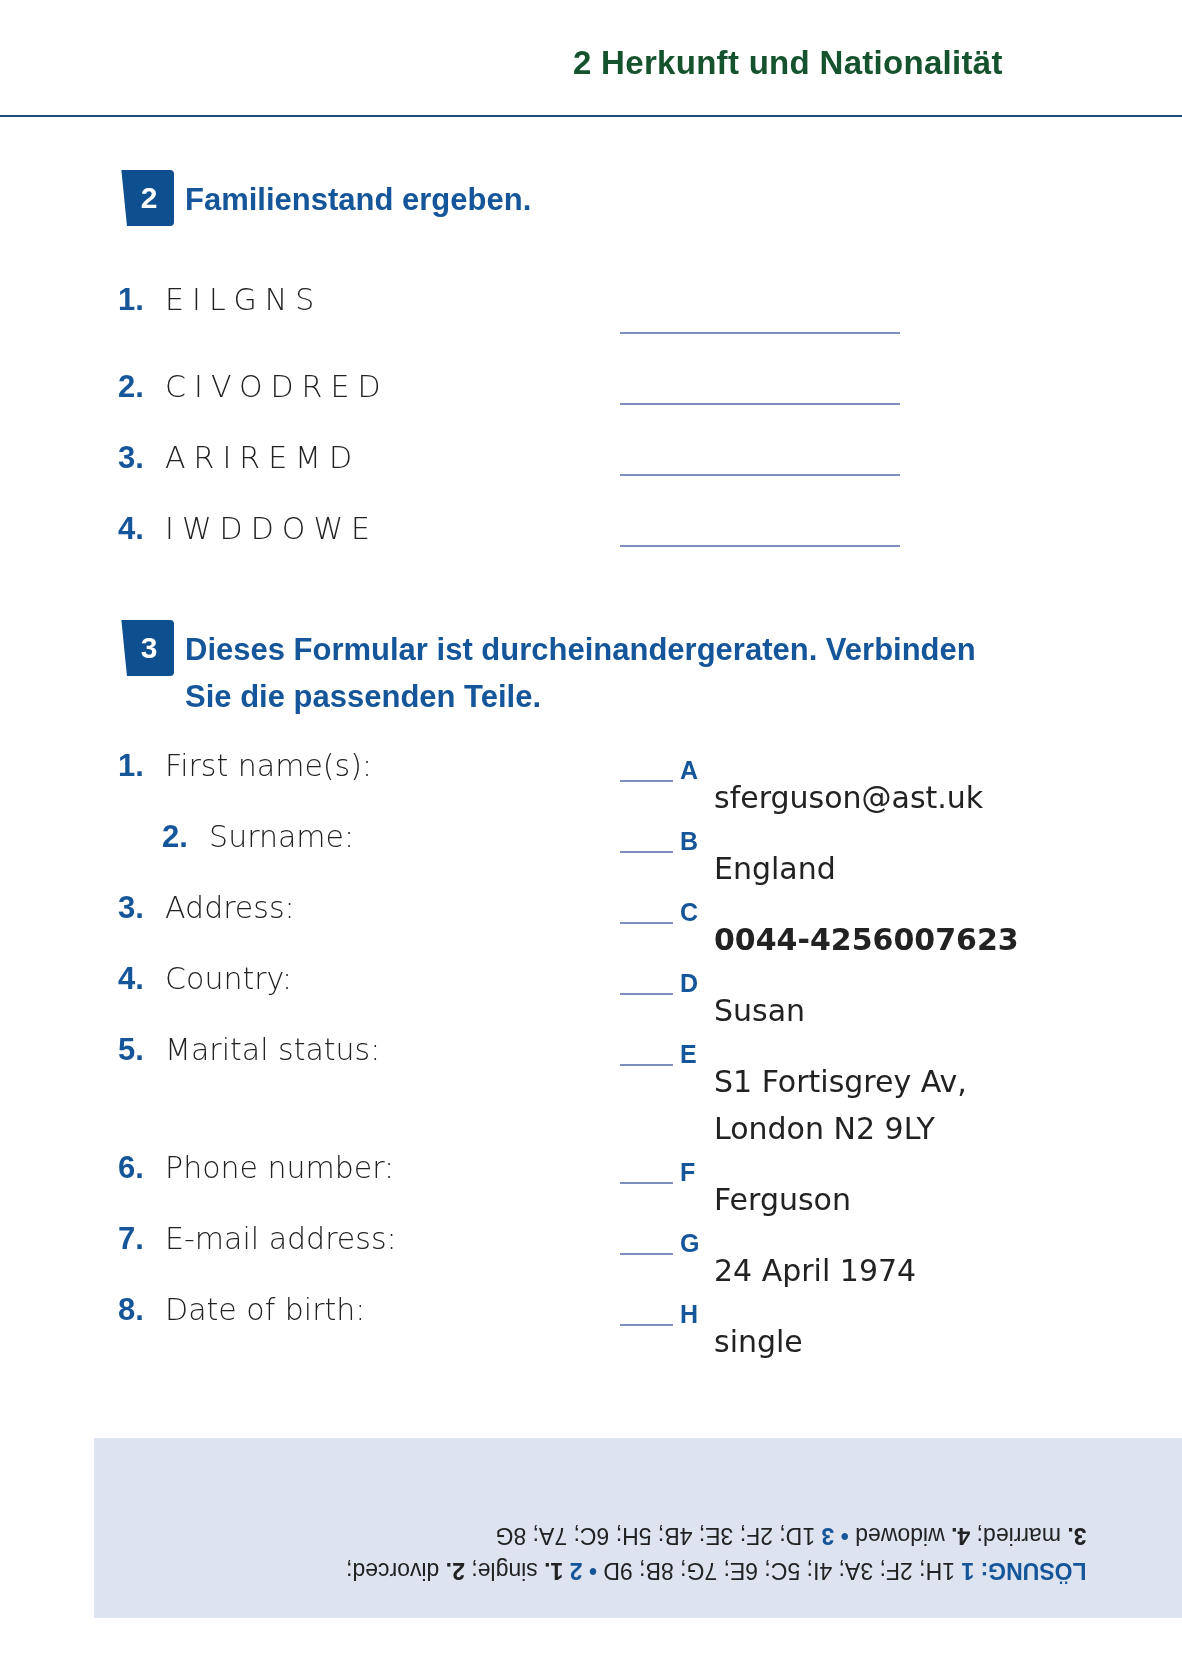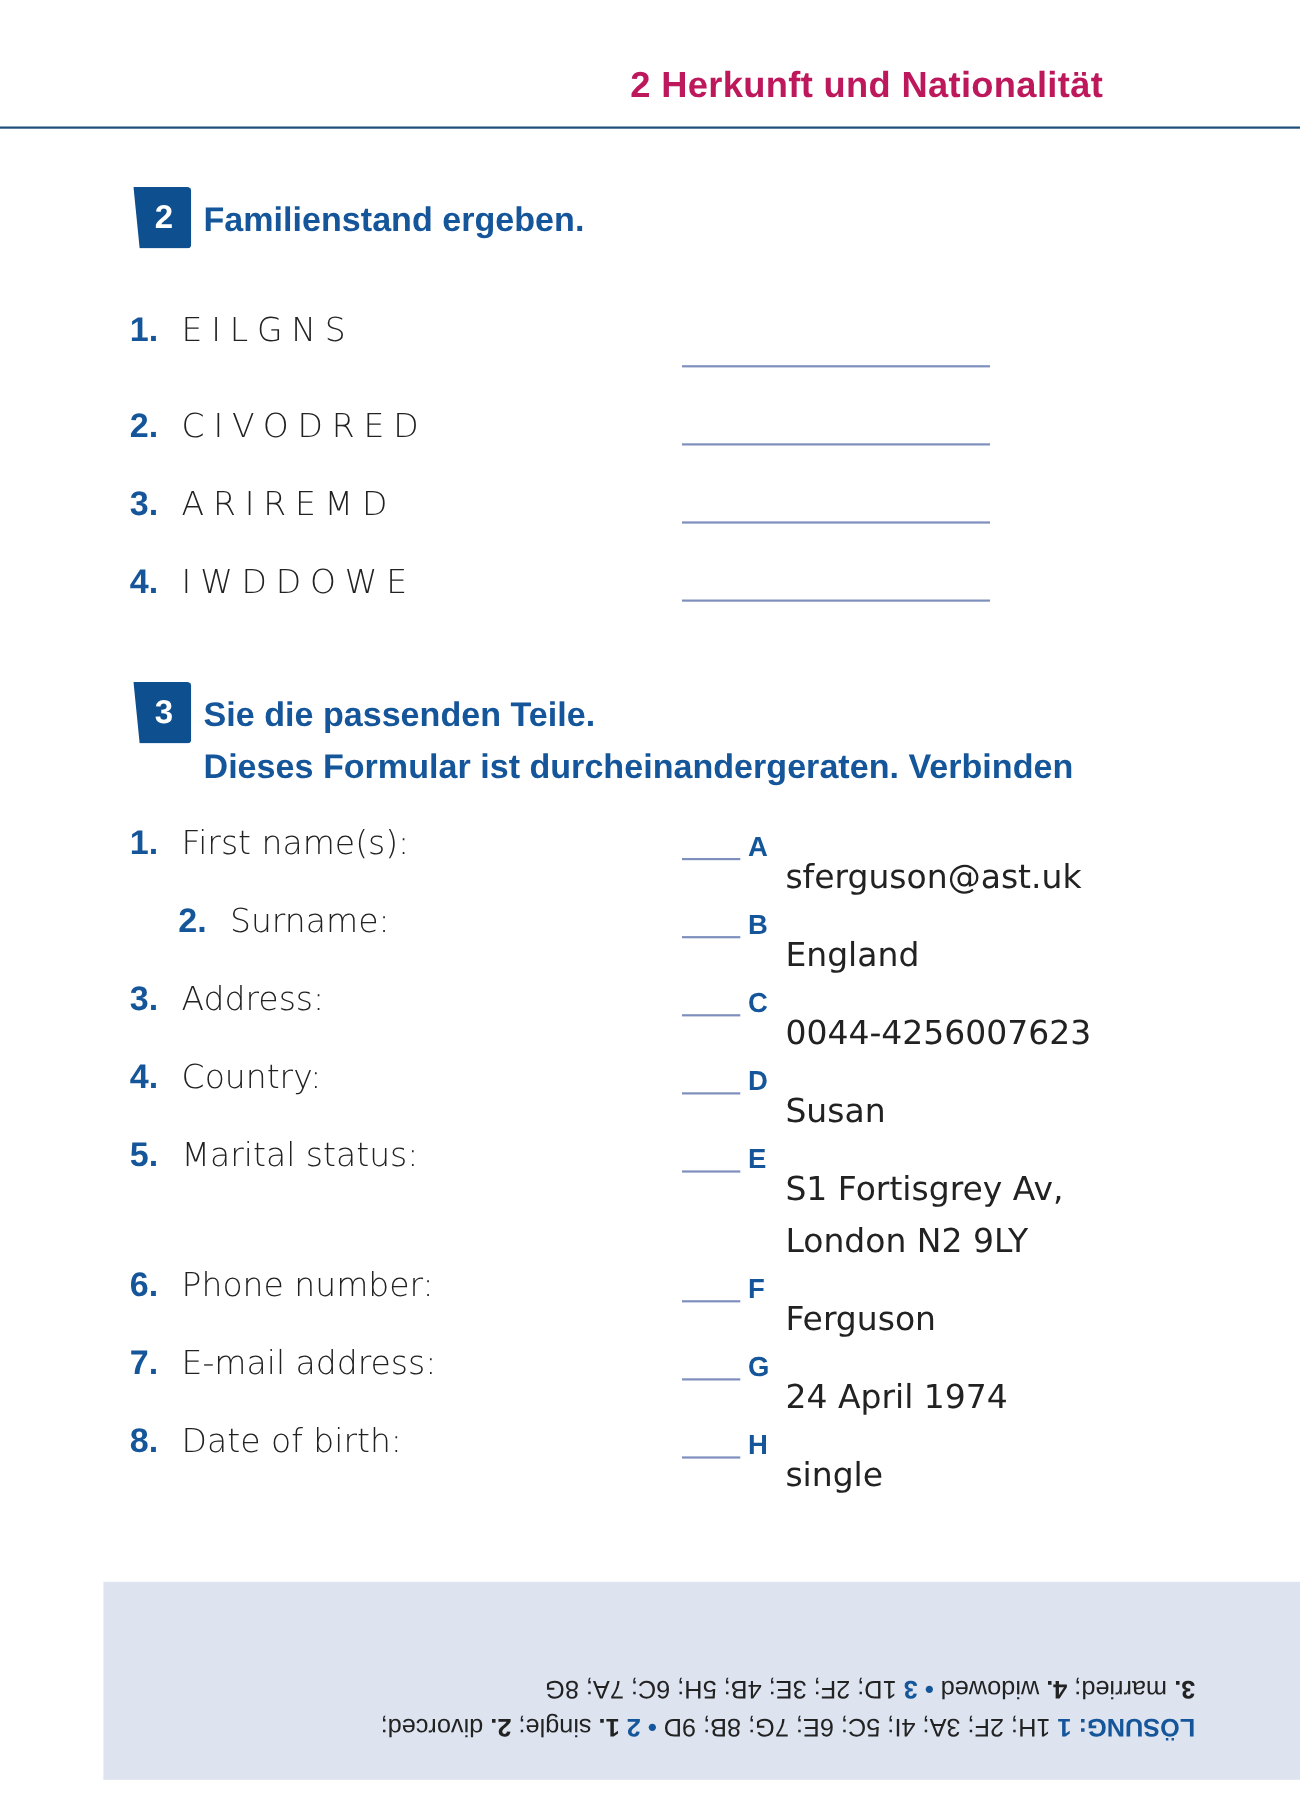--- a/index.html
+++ b/index.html
@@ -1,22 +1,22 @@
 <!DOCTYPE html>
 <html><head>
   <meta charset="utf-8">
   <style>
     html, body { margin: 0; padding: 0; }
     body {
       width: 1182px; height: 1654px; position: relative; overflow: hidden;
       background: #ffffff; font-family: "DejaVu Sans", sans-serif; color: #1a1a1a;
     }
     .header-title {
-      position: absolute; left: 573px; top: 58px;
-      font-family: "Liberation Sans", sans-serif; font-size: 33px; color: #be185d;
+      position: absolute; left: 573px; top: 44px;
+      font-family: "Liberation Sans", sans-serif; font-size: 33px; color: #14532d;
       letter-spacing: 0.3px; white-space: nowrap; font-weight: bold;
     }
     .header-rule {
       position: absolute; left: 0; top: 115px; width: 1182px; height: 2px; background: #1d4d78;
     }
     .badge {
       position: absolute; width: 56px; height: 56px; background: #0e4f8f;
       clip-path: polygon(0 0, 100% 0, 100% 100%, 16% 100%, 6% 0);
       border-radius: 4px;
       color: #fff; font-family: "Liberation Sans", sans-serif; font-weight: bold; font-size: 30px;
@@ -97,22 +97,22 @@
   <div class="row" style="top:511px;">
     <span class="num">4.</span>
     <span class="scramble">IWDDOWE</span>
   </div>
   <div class="answer-line" style="top:545px;"></div>
 </section>
 
 <section>
   <div class="badge" style="left:118px; top:620px;">3</div>
   <div class="task-heading" style="top:626px;">
+    <div>Dieses Formular ist durcheinandergeraten. Verbinden</div>
     <div>Sie die passenden Teile.</div>
-    <div>Dieses Formular ist durcheinandergeraten. Verbinden</div>
   </div>
 
   <div class="row" style="top:748px;">
     <span class="num">1.</span>
     <span class="label">First name(s):</span>
   </div>
   <div class="row" style="top:819px;margin-left:44px;">
     <span class="num">2.</span>
     <span class="label">Surname:</span>
   </div>
@@ -144,21 +144,21 @@
   <div class="match-line" style="top:780px;"></div>
   <div class="letter" style="top:756px;">A</div>
   <div class="value" style="top:744px;">sferguson@ast.uk</div>
 
   <div class="match-line" style="top:851px;"></div>
   <div class="letter" style="top:827px;">B</div>
   <div class="value" style="top:815px;">England</div>
 
   <div class="match-line" style="top:922px;"></div>
   <div class="letter" style="top:898px;">C</div>
-  <div class="value" style="top:886px;">0044-4256007623</div>
+  <div class="value" style="top:886px;font-weight:bold;">0044-4256007623</div>
 
   <div class="match-line" style="top:993px;"></div>
   <div class="letter" style="top:969px;">D</div>
   <div class="value" style="top:957px;">Susan</div>
 
   <div class="match-line" style="top:1064px;"></div>
   <div class="letter" style="top:1040px;">E</div>
   <div class="value" style="top:1028px;">S1 Fortisgrey Av,</div>
   <div class="value" style="top:1075px;text-align:center;">London N2 9LY</div>
 

